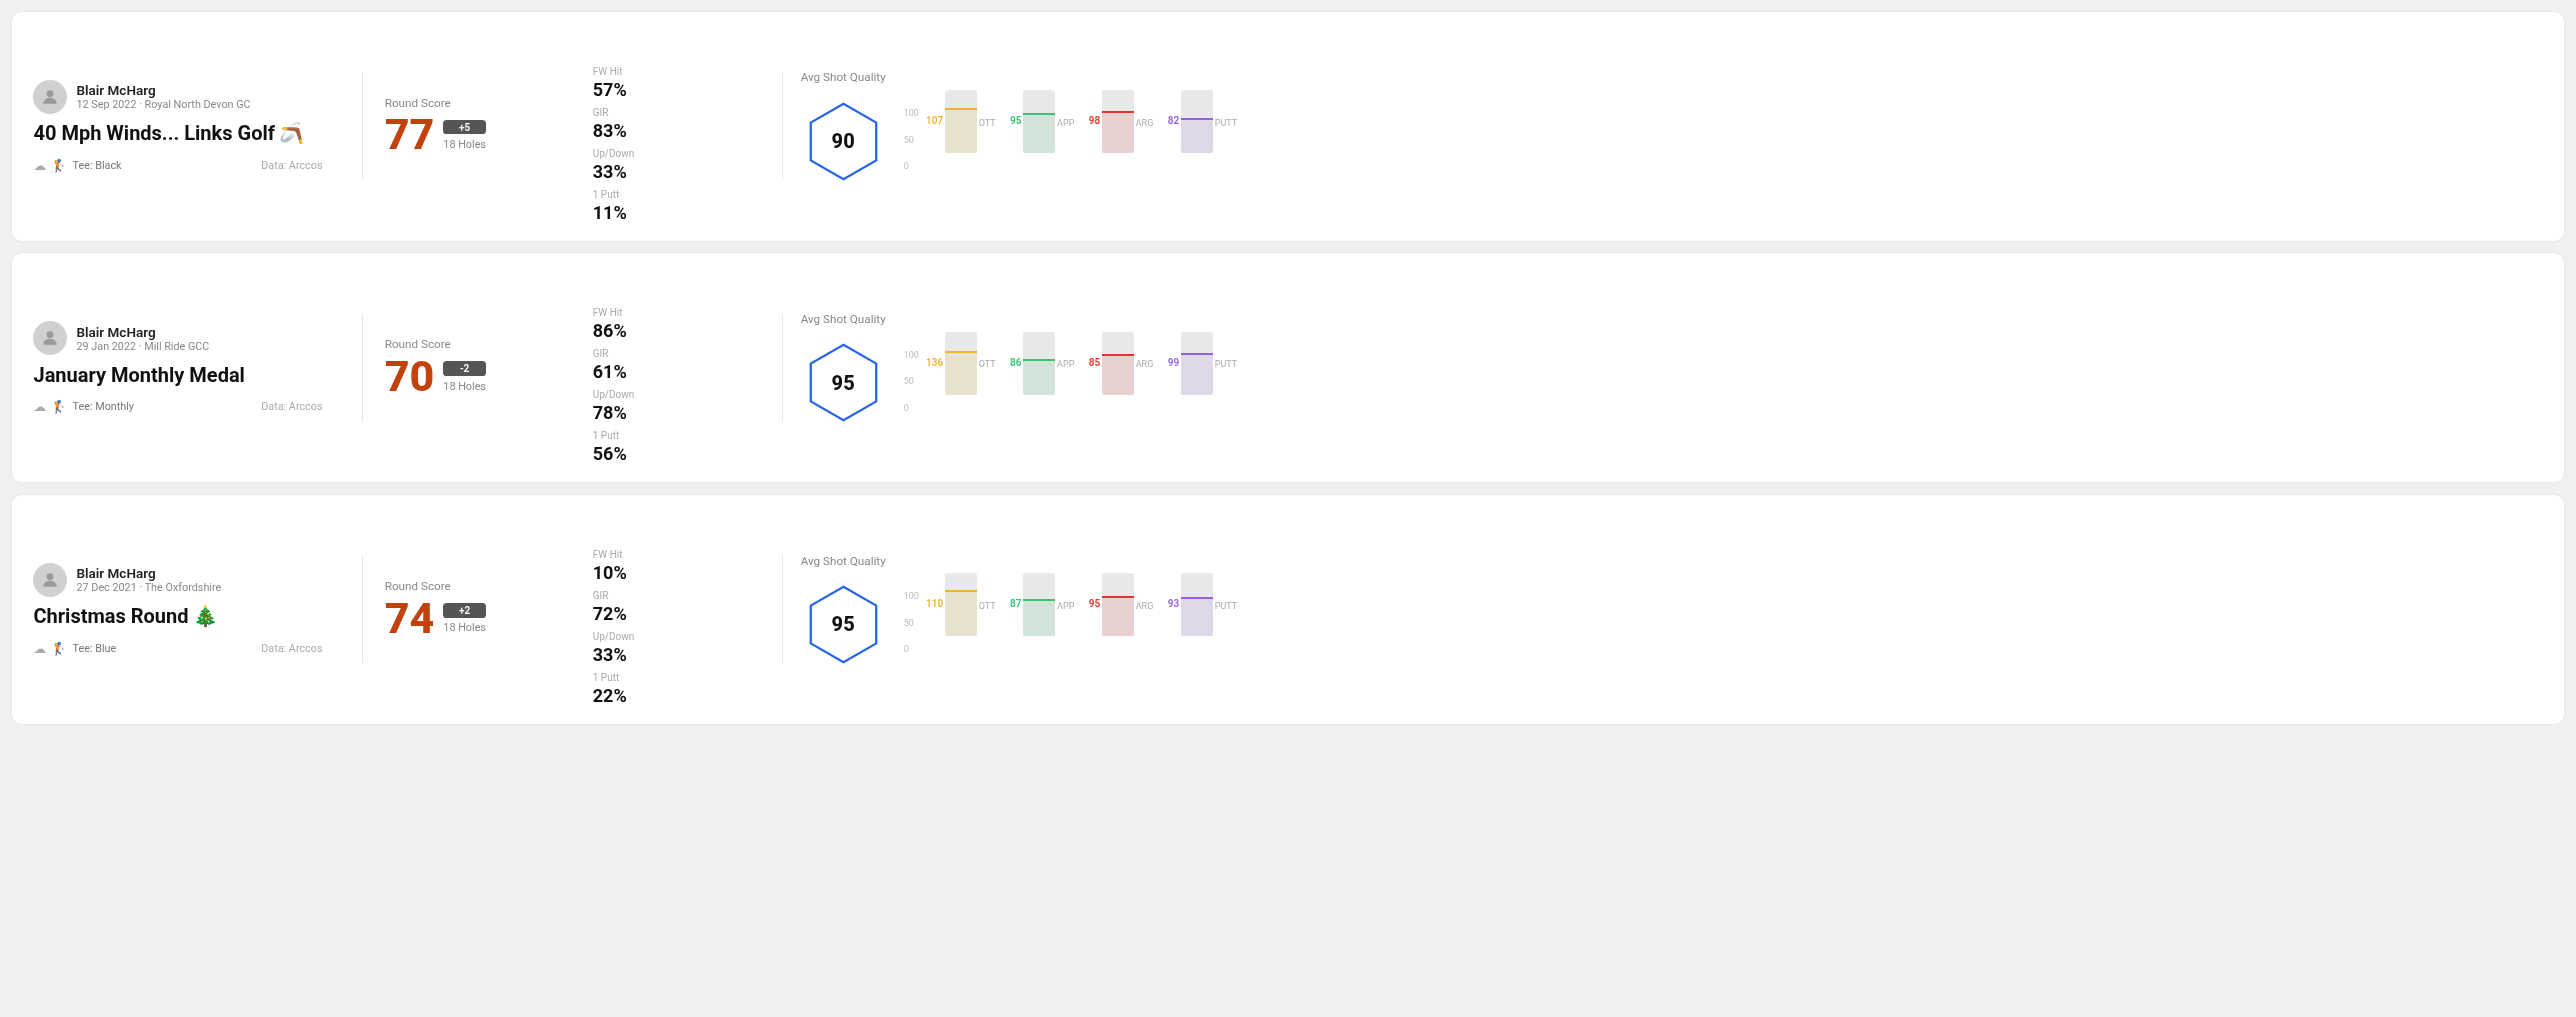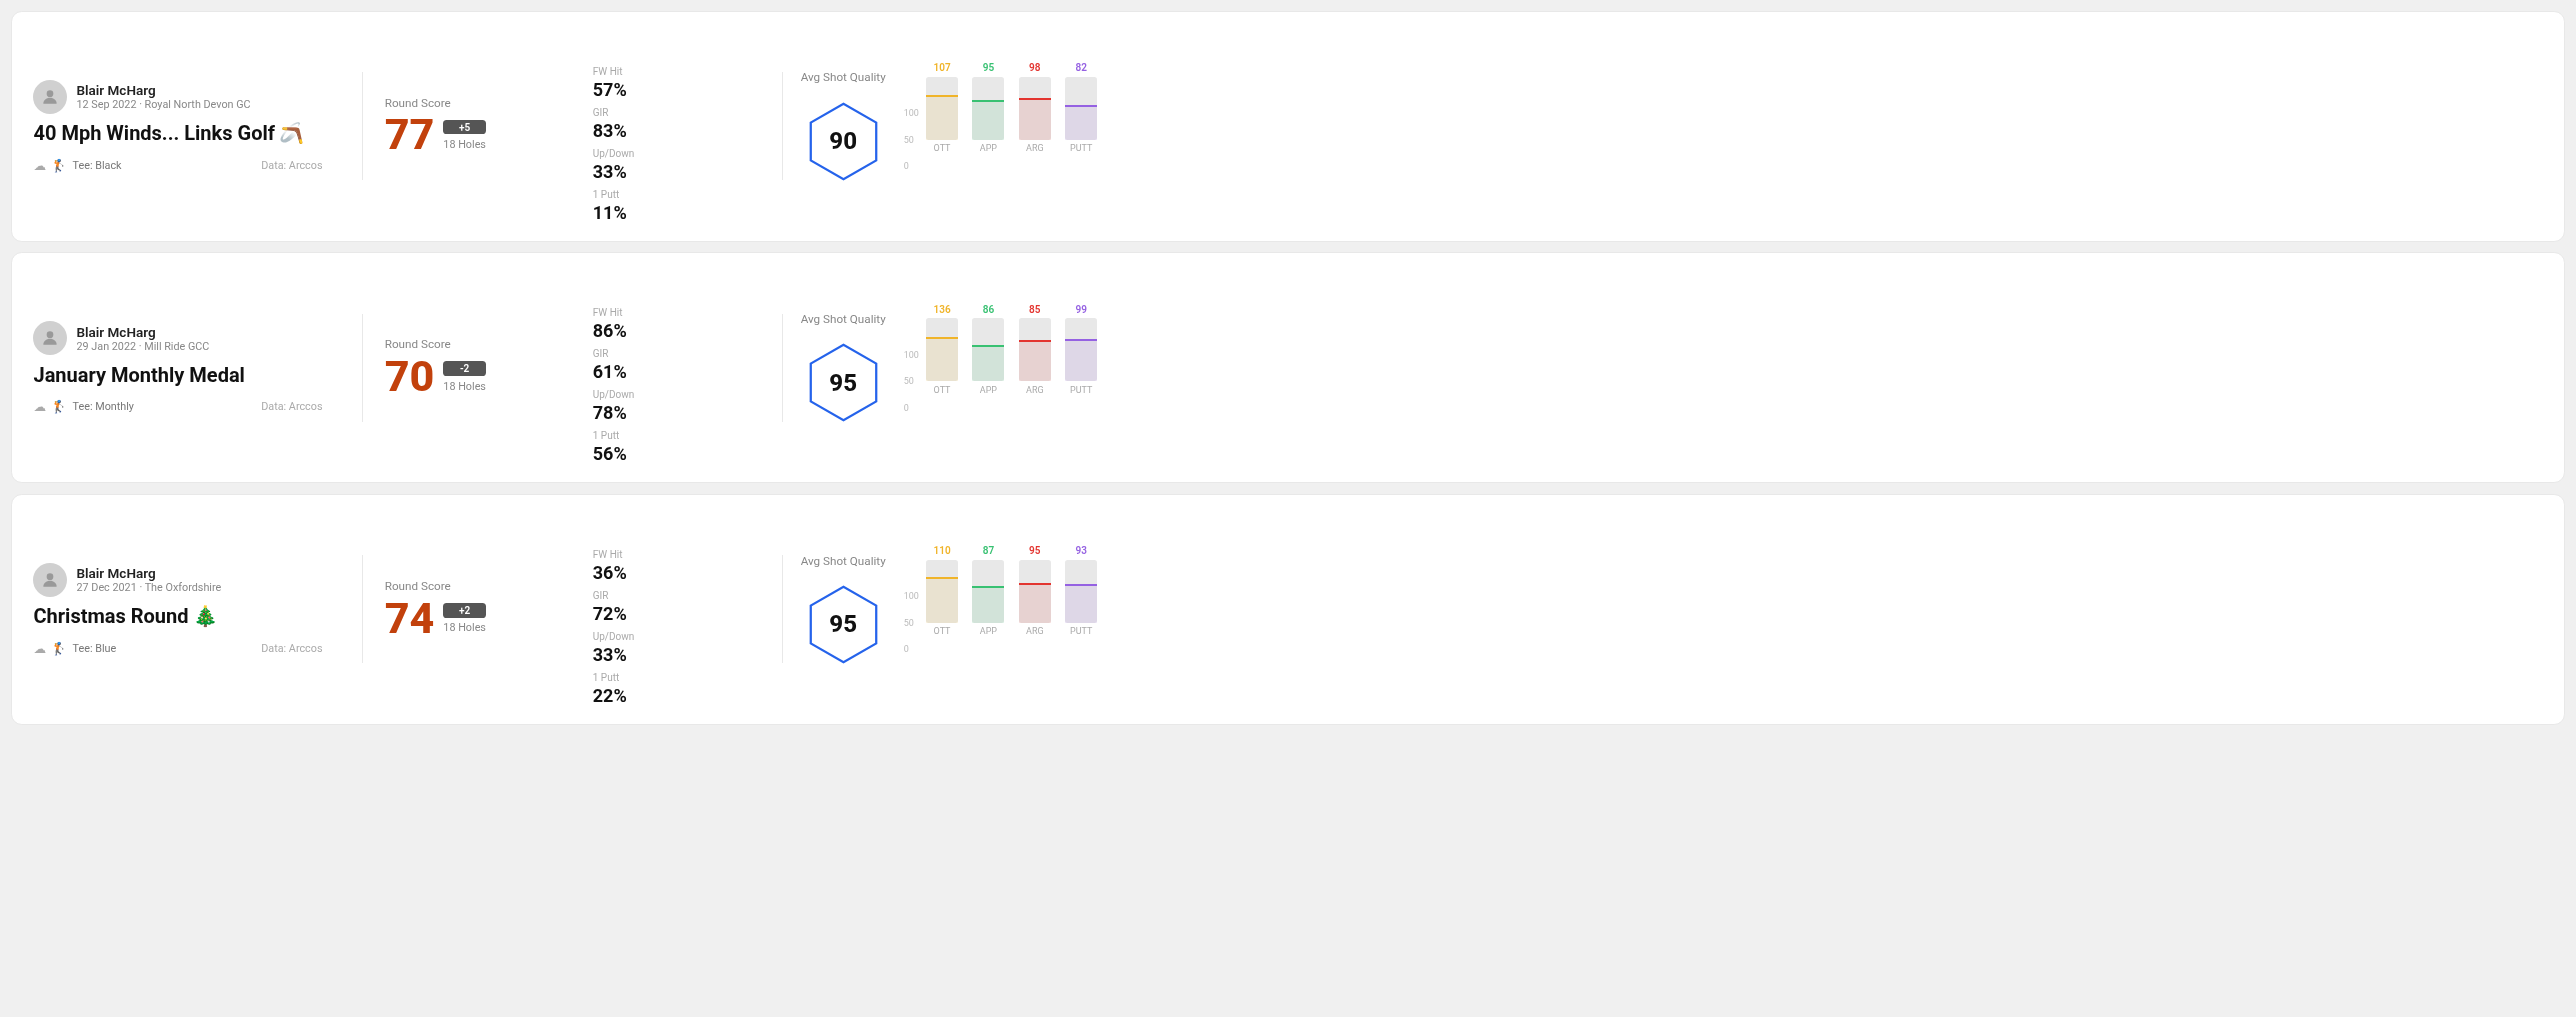--- a/index.html
+++ b/index.html
@@ -179,40 +179,40 @@
       height: 81px;
       display: flex;
       align-items: center;
       justify-content: center;
     }
     .hexagon-container svg {
       position: absolute;
       top: 0; left: 0;
     }
     .hex-score {
-      font-size: 24px;
+      font-size: 20px;
       font-weight: 800;
       color: #111;
       position: relative;
       z-index: 1;
     }
     .chart-section {
       flex: 1;
     }
     .chart-bars {
       display: flex;
       gap: 14.4px;
       align-items: flex-end;
       height: 90px;
       padding-bottom: 18px;
       position: relative;
     }
     .chart-col {
       display: flex;
-      flex-direction: column;
+      flex-direction: row;
       align-items: center;
       gap: 1.8px;
       position: relative;
     }
     .chart-col-label-top {
       font-size: 10px;
       font-weight: 600;
       margin-bottom: 1.8px;
     }
     .bar-wrapper {
@@ -528,21 +528,21 @@
           <span class="score-badge">+2</span>
           <span class="score-holes">18 Holes</span>
         </div>
       </div>
     </div>
 
     <div class="stats-section">
       <div class="stats-grid">
         <div class="stat-item">
           <div class="stat-label">FW Hit</div>
-          <div class="stat-value">36%</div>
+          <div class="stat-value">10%</div>
         </div>
         <div class="stat-item">
           <div class="stat-label">GIR</div>
           <div class="stat-value">72%</div>
         </div>
         <div class="stat-item">
           <div class="stat-label">Up/Down</div>
           <div class="stat-value">33%</div>
         </div>
         <div class="stat-item">

